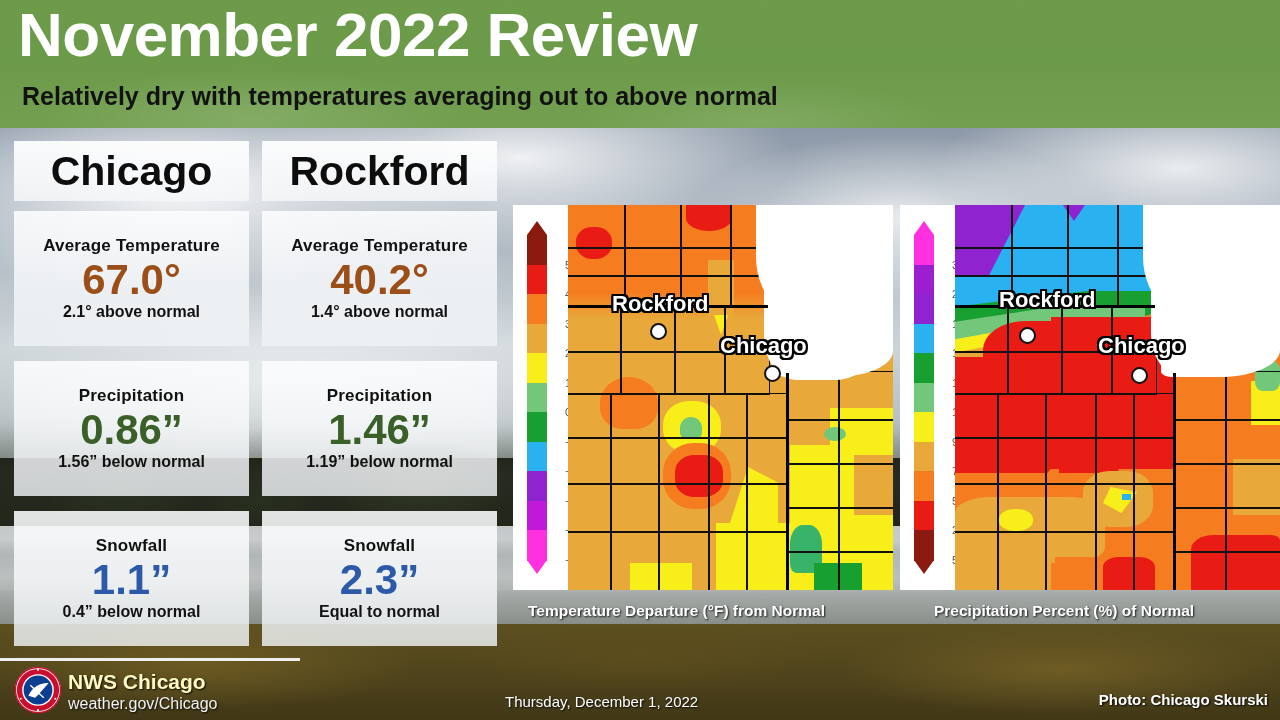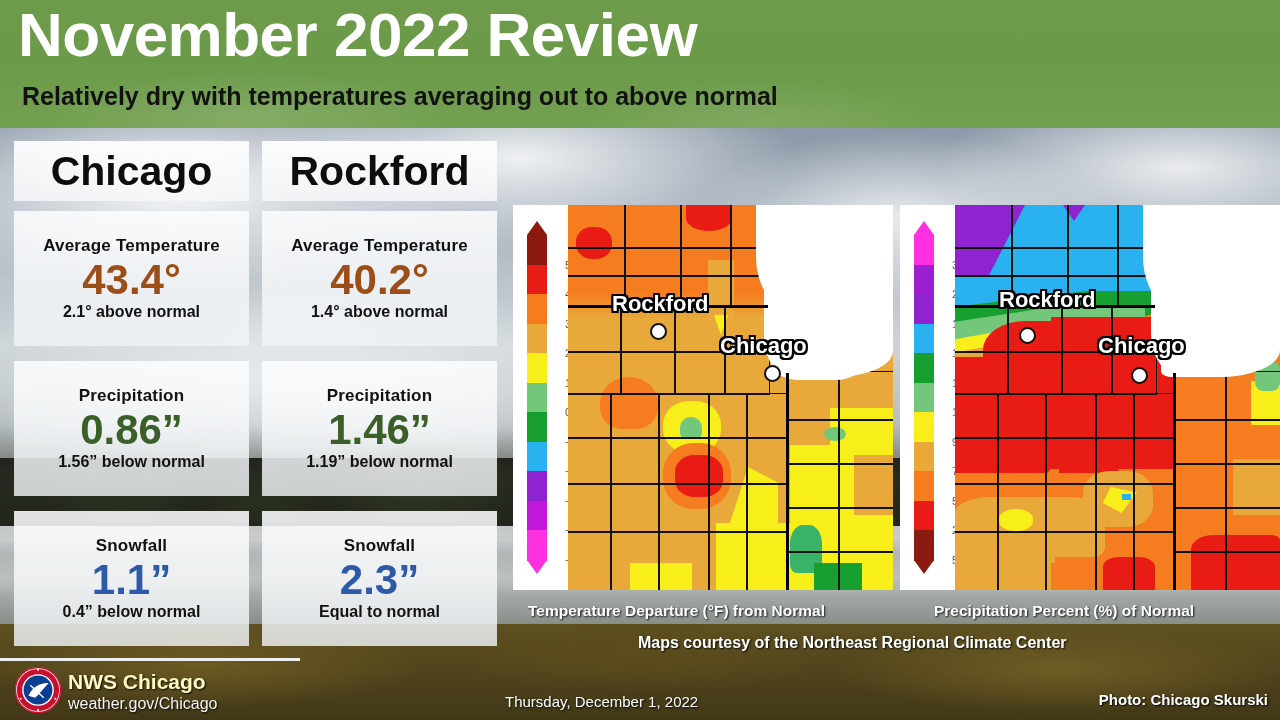--- a/index.html
+++ b/index.html
@@ -186,21 +186,21 @@
 
   <div class="city-tab" style="left:14px; top:141px; width:235px;">
     <span>Chicago</span>
   </div>
   <div class="city-tab" style="left:262px; top:141px; width:235px;">
     <span>Rockford</span>
   </div>
 
   <div class="card" style="left:14px; top:211px;">
     <div class="lbl">Average  Temperature</div>
-    <div class="val temp">43.4°</div>
+    <div class="val temp">67.0°</div>
     <div class="sub">2.1° above normal</div>
   </div>
   <div class="card" style="left:14px; top:361px;">
     <div class="lbl">Precipitation</div>
     <div class="val precip">0.86”</div>
     <div class="sub">1.56” below normal</div>
   </div>
   <div class="card" style="left:14px; top:511px;">
     <div class="lbl">Snowfall</div>
     <div class="val snow">1.1”</div>
@@ -486,21 +486,20 @@
         <div class="citylabel" style="left:44px; top:82px;">Rockford</div>
         <div class="citydot" style="left:64px; top:122px;"></div>
         <div class="citylabel" style="left:143px; top:128px;">Chicago</div>
         <div class="citydot" style="left:176px; top:162px;"></div>
       </div>
     </div>
   </div>
 
   <div class="mapcap" style="left:934px; top:602px;">Precipitation Percent (%) of Normal</div>
   <div class="mapcap" style="left:528px; top:602px;">Temperature Departure (°F)  from Normal</div>
-  <div class="courtesy">Maps courtesy of the Northeast Regional Climate Center</div>
 
   <div class="footer-rule"></div>
 
   <div class="logo">
     <svg viewBox="0 0 100 100" width="48" height="48" aria-hidden="true">
       <circle cx="50" cy="50" r="48" fill="#ffffff"></circle>
       <circle cx="50" cy="50" r="47" fill="none" stroke="#c8102e" stroke-width="3"></circle>
       <circle cx="50" cy="50" r="44" fill="#c8102e"></circle>
       <circle cx="50" cy="50" r="33" fill="#ffffff"></circle>
       <circle cx="50" cy="50" r="30" fill="#0b3d91"></circle>

